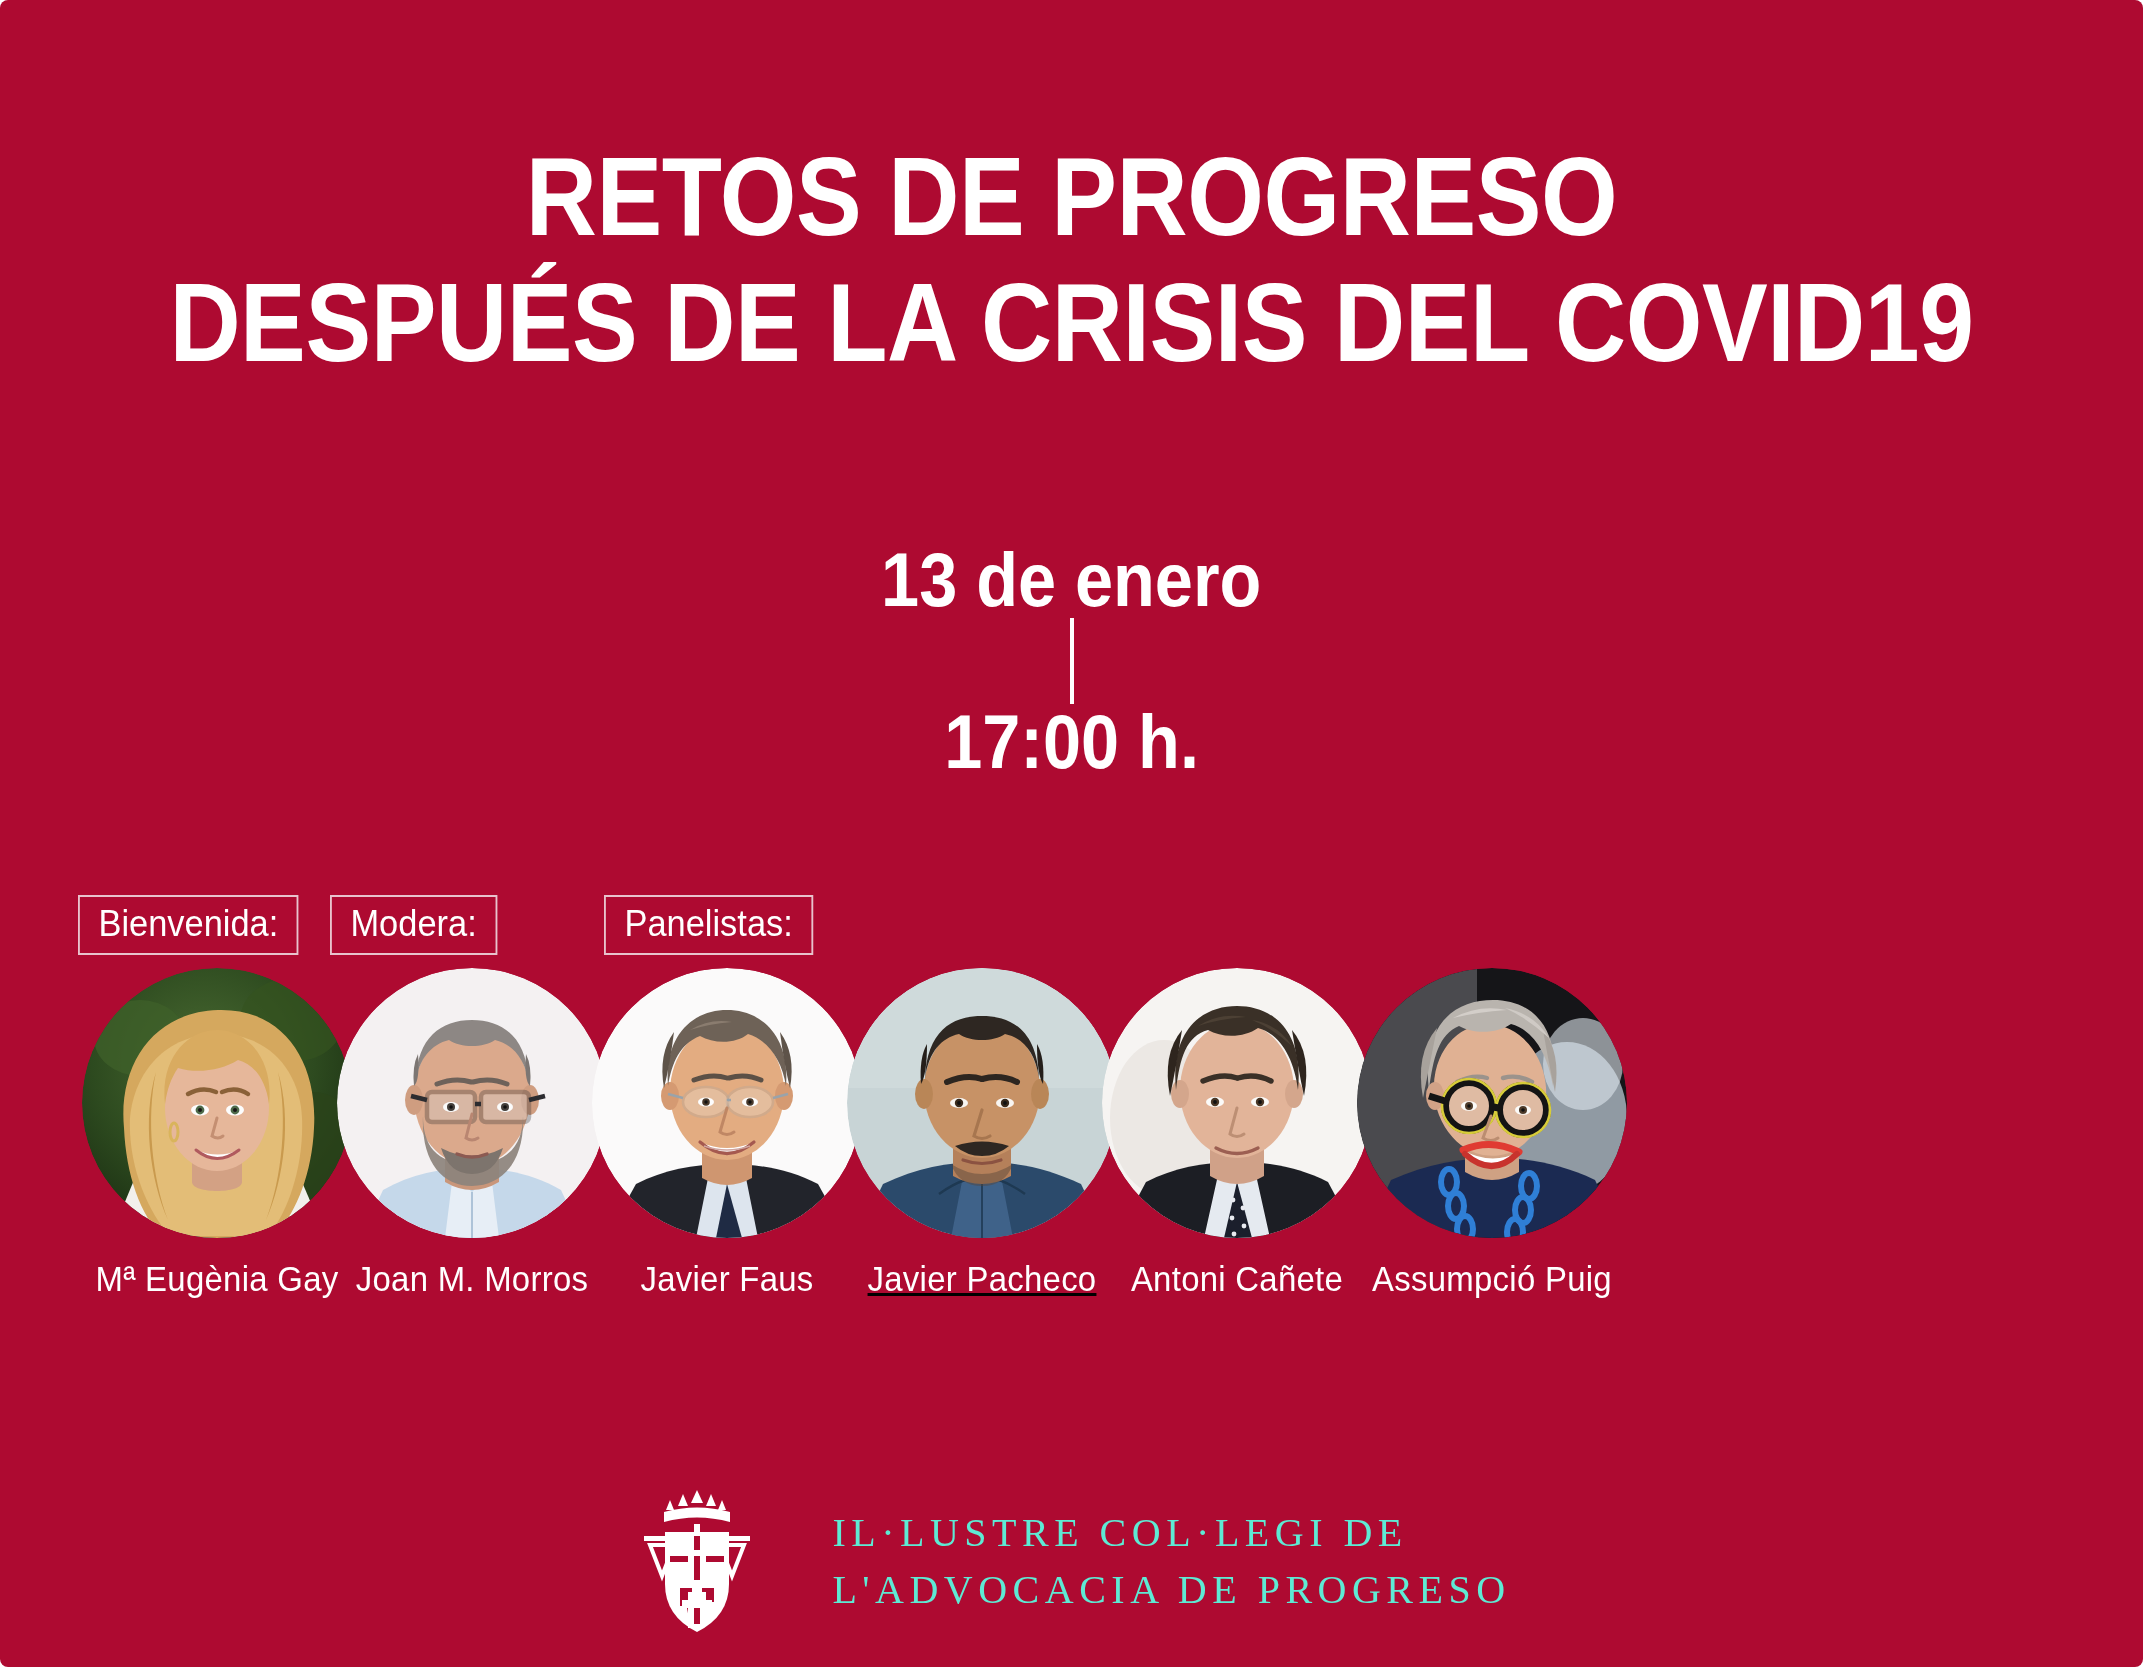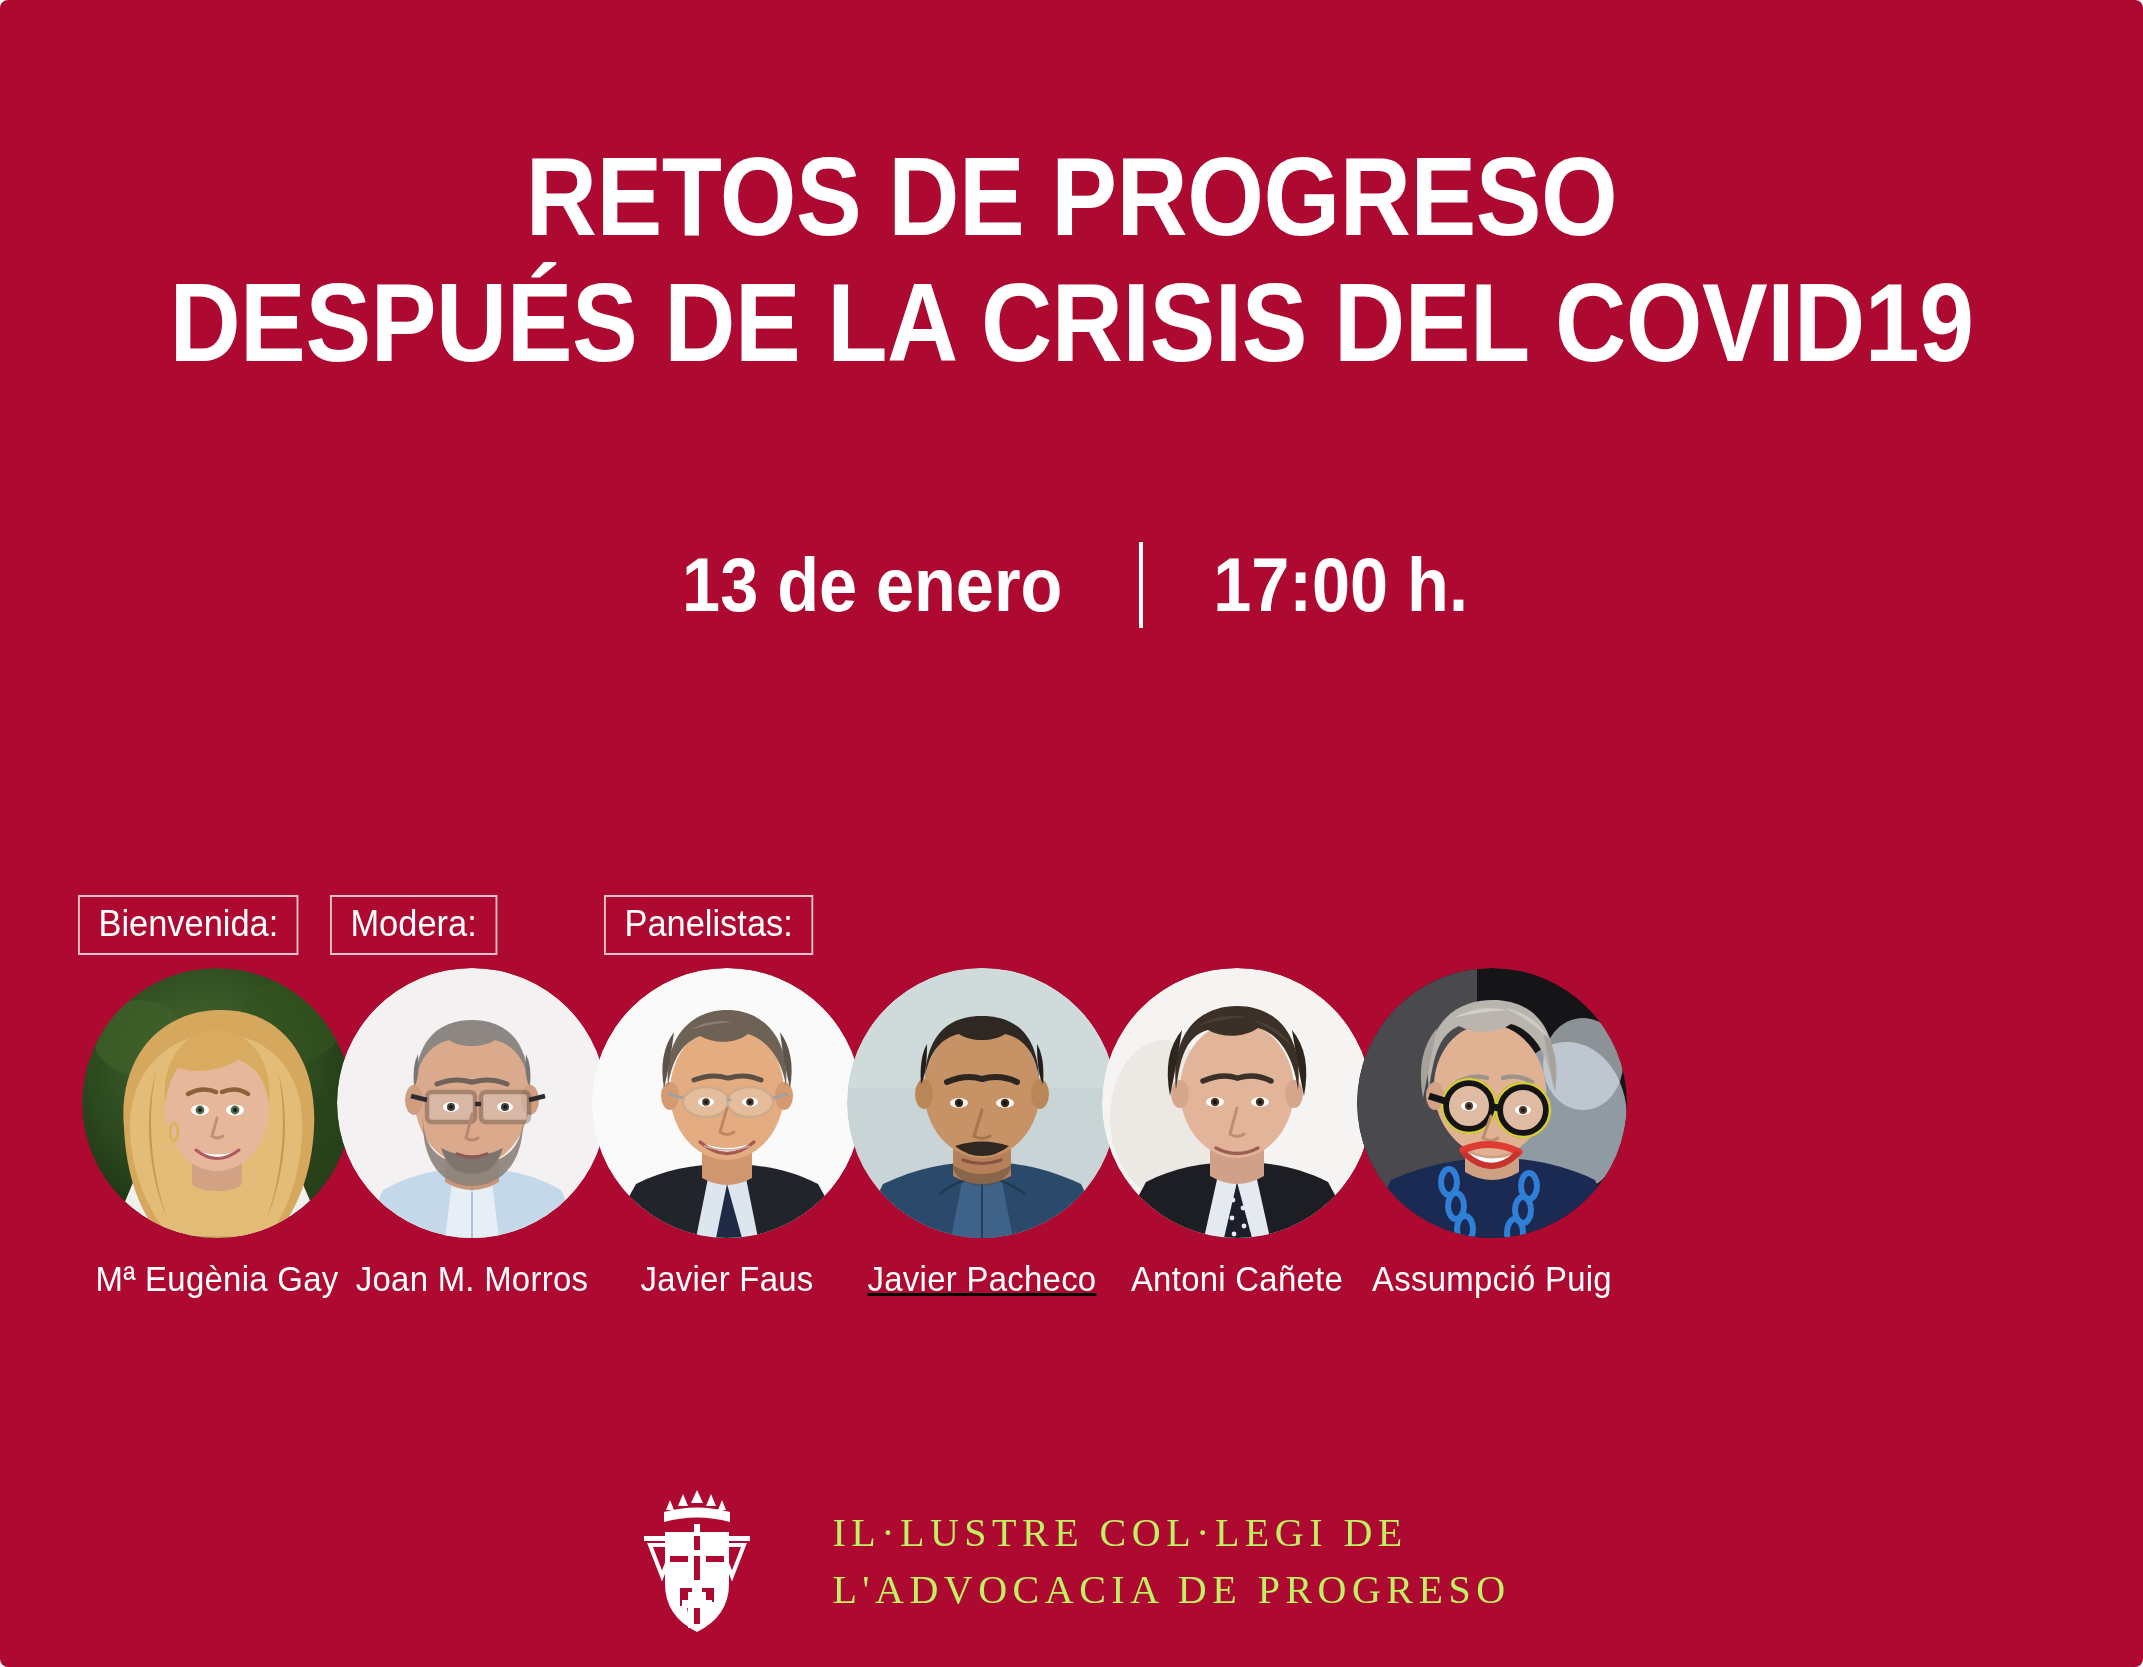--- a/index.html
+++ b/index.html
@@ -43,20 +43,21 @@
   
   .datetime-row {
     position: absolute;
     top: 542px;
     left: 0;
     width: 2143px;
     display: flex;
     justify-content: center;
     align-items: center;
     gap: 0px;
+    flex-direction: column;
   }
   .dt-text {
     color: #ffffff;
     font-family: "Liberation Sans Narrow", "Liberation Sans", sans-serif;
     font-weight: 700;
     font-size: 76px;
     line-height: 1;
     transform: scaleX(0.9);
     white-space: nowrap;
   }
@@ -169,21 +170,21 @@
     top: 1488px;
     width: 2143px;
     display: flex;
     justify-content: center;
     align-items: center;
     gap: 34px;
   }
   .crest { width: 130px; height: 148px; }
   .crest svg { display: block; width: 130px; height: 148px; }
   .footer-text {
-    color: #bef264;
+    color: #5eead4;
     font-family: "Liberation Serif", "DejaVu Serif", serif;
     font-size: 40px;
     line-height: 1.42;
     letter-spacing: 5.5px;
     white-space: nowrap;
     margin-left: 36px;
   }
 </style>
 </head>
 <body>

